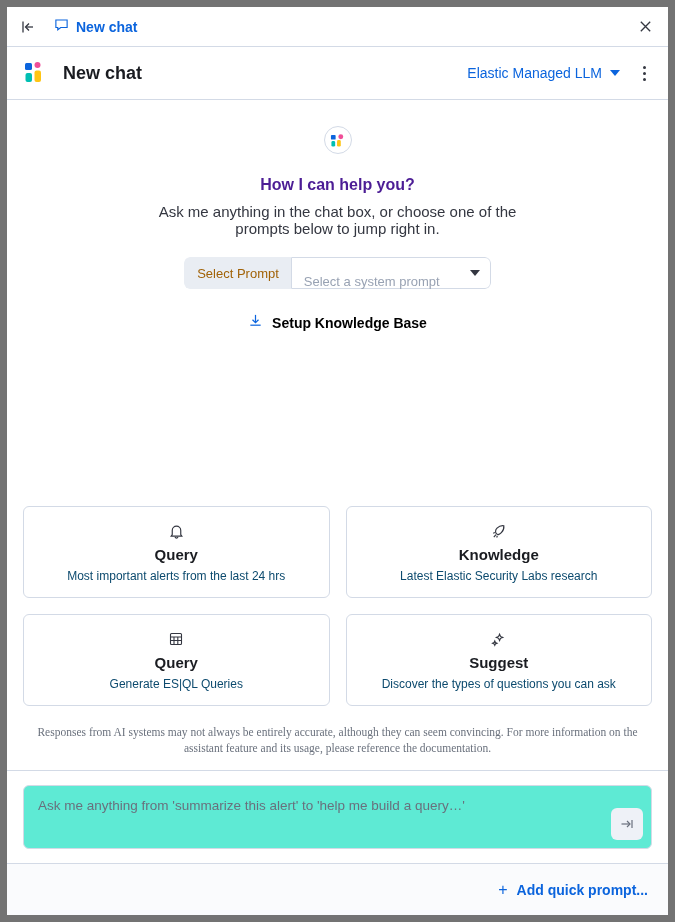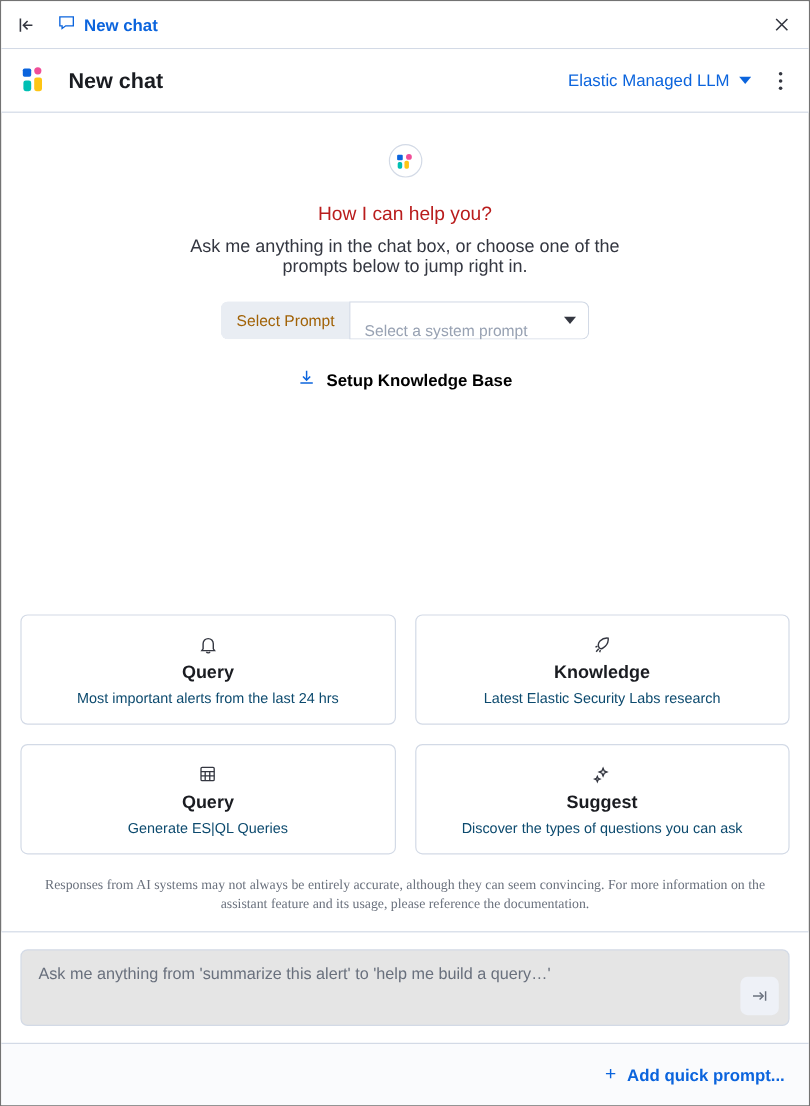--- a/index.html
+++ b/index.html
@@ -7,21 +7,21 @@
     margin: 0;
     padding: 0;
     background: #ffffff;
     font-family: "Liberation Sans", sans-serif;
   }
   #app {
     position: relative;
     width: 675px;
     height: 922px;
     background: #ffffff;
-    border: 1px solid #737373;
+    border: 7px solid #737373;
     overflow: hidden;
     display: flex;
     flex-direction: column;
   }
 
   
   .topbar {
     height: 40px;
     min-height: 40px;
     border-bottom: 1px solid #d3dae6;
@@ -140,22 +140,22 @@
     display: flex;
     align-items: center;
     justify-content: center;
     position: relative;
     background: #fff;
   }
 
   .welcome-title {
     text-align: center;
     font-size: 16px;
-    font-weight: normal;
-    color: #b91c1c;
+    font-weight: bold;
+    color: #4c1d95;
     margin-top: 22px;
   }
   .welcome-sub {
     text-align: center;
     font-size: 15px;
     color: #343741;
     line-height: 17px;
     margin-top: 9px;
     max-width: 380px;
     margin-left: auto;
@@ -276,21 +276,21 @@
   
   .input-area {
     border-top: 1px solid #d3dae6;
     padding: 14px 16px 14px 16px;
     background: #ffffff;
   }
   .textbox {
     position: relative;
     border: 1px solid #d3dae6;
     border-radius: 6px;
-    background: #e5e5e5;
+    background: #5eead4;
     height: 64px;
     display: flex;
     align-items: flex-start;
     padding: 12px 14px;
   }
   .textbox-placeholder {
     color: #69707d;
     font-size: 13.5px;
     flex: 1;
   }

